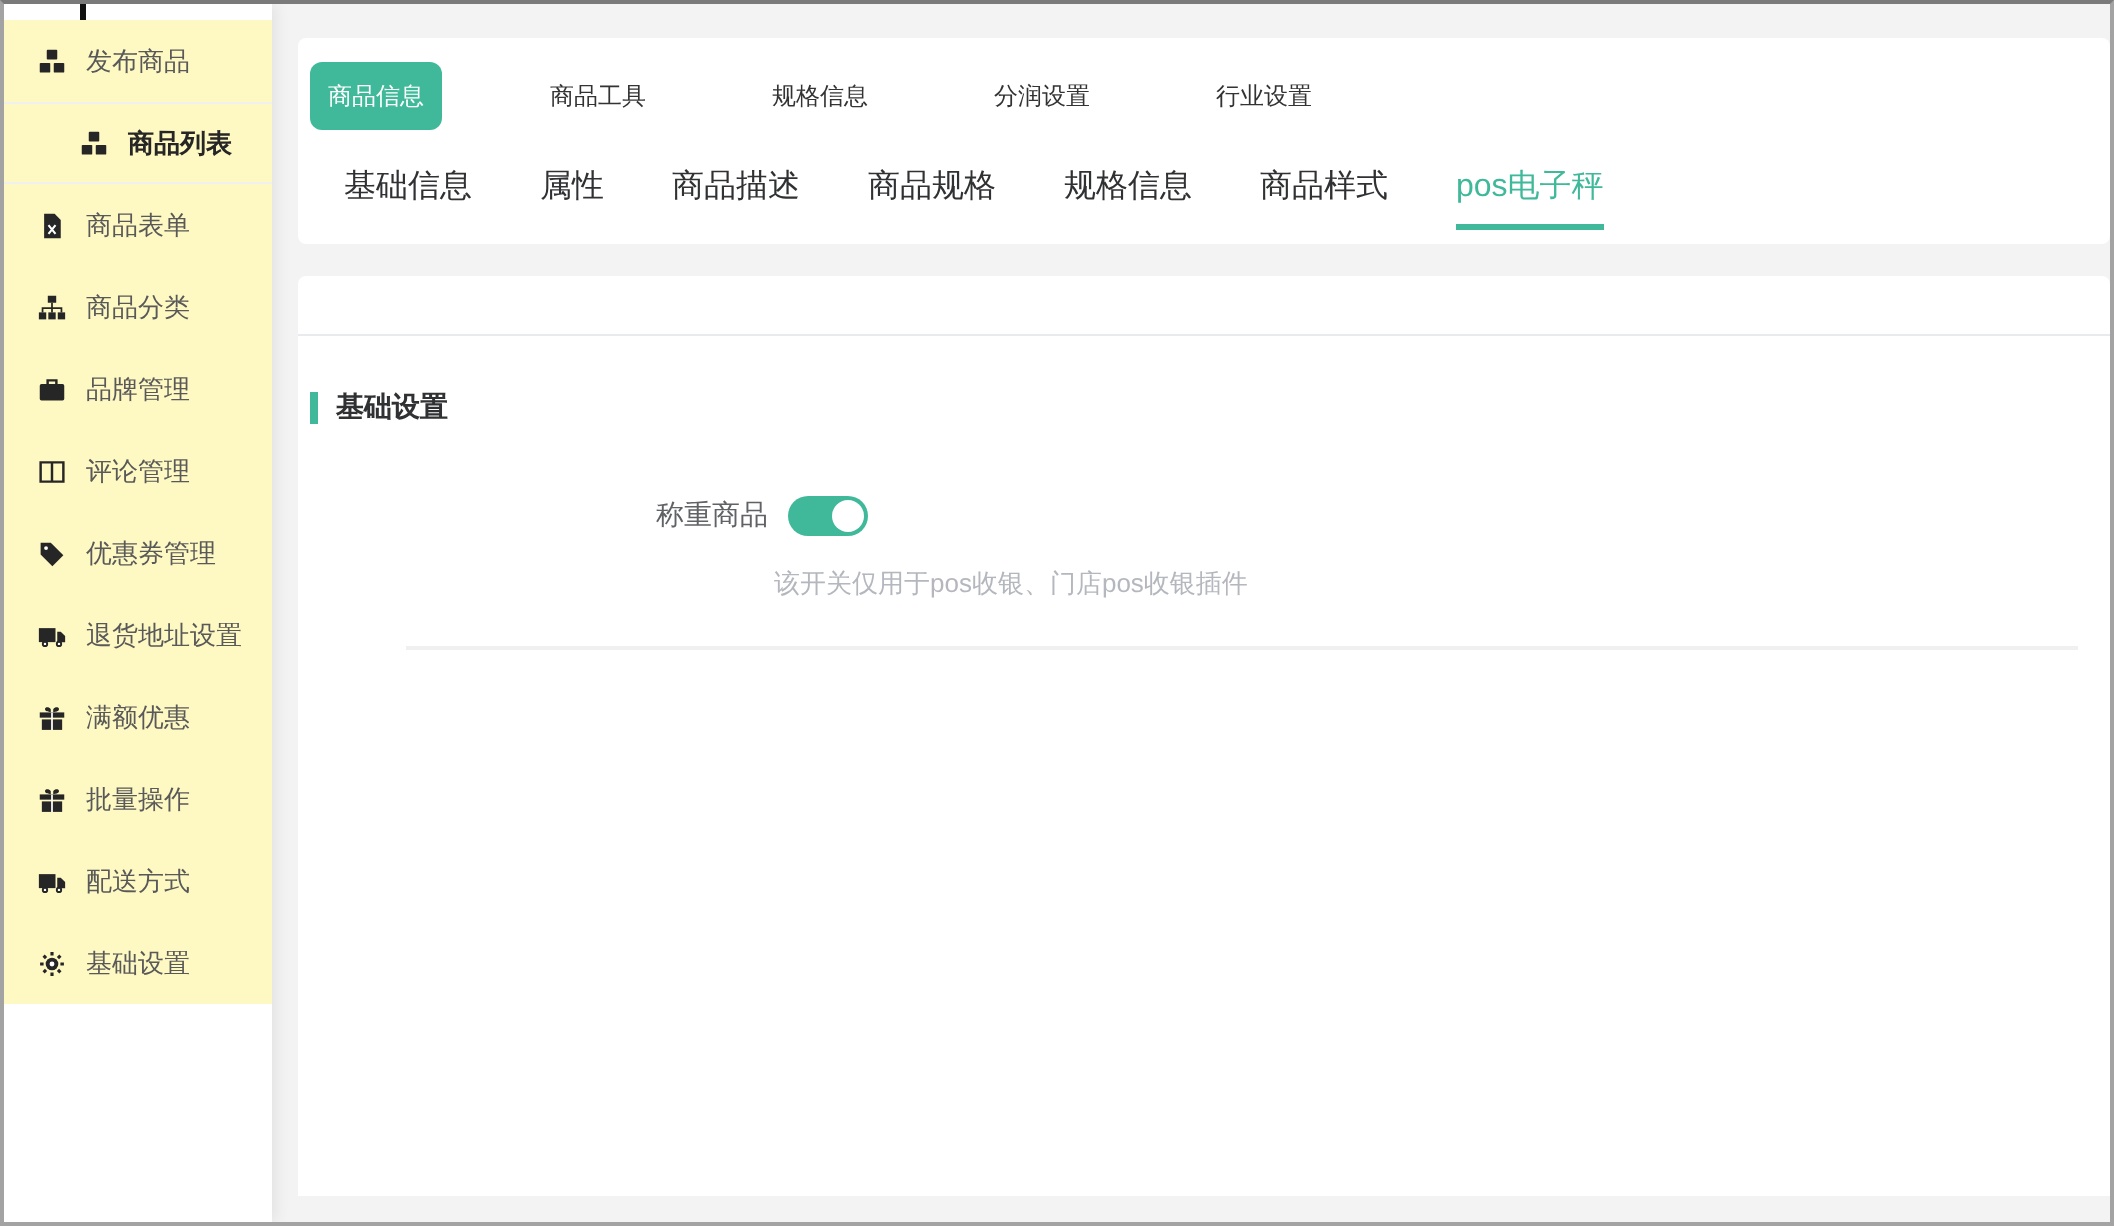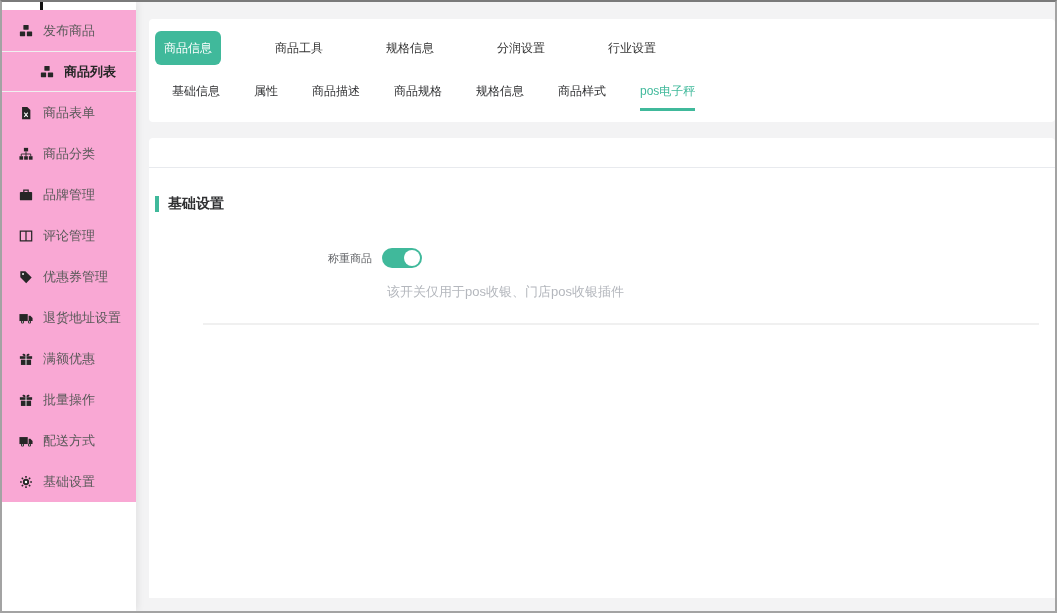--- a/index.html
+++ b/index.html
@@ -18,21 +18,21 @@
     position:absolute;left:38px;top:0;width:3px;height:8px;background:#111;z-index:30;
   }
   
   .sidebar{
     position:absolute;left:0;top:0;bottom:0;width:134px;
     background:#fff;box-shadow:2px 0 7px rgba(0,0,0,.07);
     padding-top:8px;z-index:5;
   }
   .side-item{
     box-sizing:border-box;height:41px;display:flex;align-items:center;
-    padding-left:17px;color:#595959;font-size:13px;cursor:pointer;background:#f9a8d4;
+    padding-left:17px;color:#595959;font-size:13px;cursor:pointer;background:#fef9c3;
     white-space:nowrap;
   }
   .side-item .icon{width:15px;height:14px;display:flex;align-items:center;margin-right:9px;flex:none;}
   .side-item.active{
     font-weight:bold;color:#262626;
     border-top:1px solid #f0f0f0;border-bottom:1px solid #f0f0f0;padding-left:38px;
   }
   
   .main{position:absolute;left:134px;right:0;top:0;bottom:0;}
   .card{
@@ -46,31 +46,31 @@
   .tab{font-size:12px;color:#333;cursor:pointer;white-space:nowrap;}
   .tab.active{
     color:#fff;padding:0 9px;margin:0 -9px;height:34px;line-height:34px;
     border-radius:6px;
   }
   .subtabs-row{
     display:flex;align-items:flex-start;gap:34px;
     padding:18px 0 0 23px;
   }
   .subtab{
-    font-size:12px;color:#303133;cursor:pointer;white-space:nowrap;
+    font-size:16px;color:#303133;cursor:pointer;white-space:nowrap;
     padding-bottom:8px;border-bottom:3px solid transparent;
   }
   
   .card-content{margin-top:16px;height:460px;box-sizing:border-box;border-radius:4px 4px 0 0;}
   .content-header{height:29px;border-bottom:1px solid #e8eaee;}
   .section-head{display:flex;align-items:center;margin:28px 0 0 6px;height:16px;}
   .section-bar{width:4px;height:16px;margin-right:9px;}
   .section-title{font-size:14px;font-weight:bold;color:#303133;}
   .form-row{display:flex;align-items:center;margin:36px 0 0 179px;}
-  .form-label{font-size:11px;color:#606266;margin-right:10px;white-space:nowrap;}
+  .form-label{font-size:14px;color:#606266;margin-right:10px;white-space:nowrap;}
   .switch{
     position:relative;width:40px;height:20px;border-radius:10px;cursor:pointer;flex:none;
   }
   .switch .knob{
     position:absolute;top:2px;right:2px;width:16px;height:16px;border-radius:50%;background:#fff;
   }
   .helper{margin:15px 16px 0 238px;font-size:13px;color:#b4b7bd;white-space:nowrap;}
   .form-divider{margin:22px 16px 0 54px;height:2px;background:#f0f0f0;}
 </style>
 </head>

